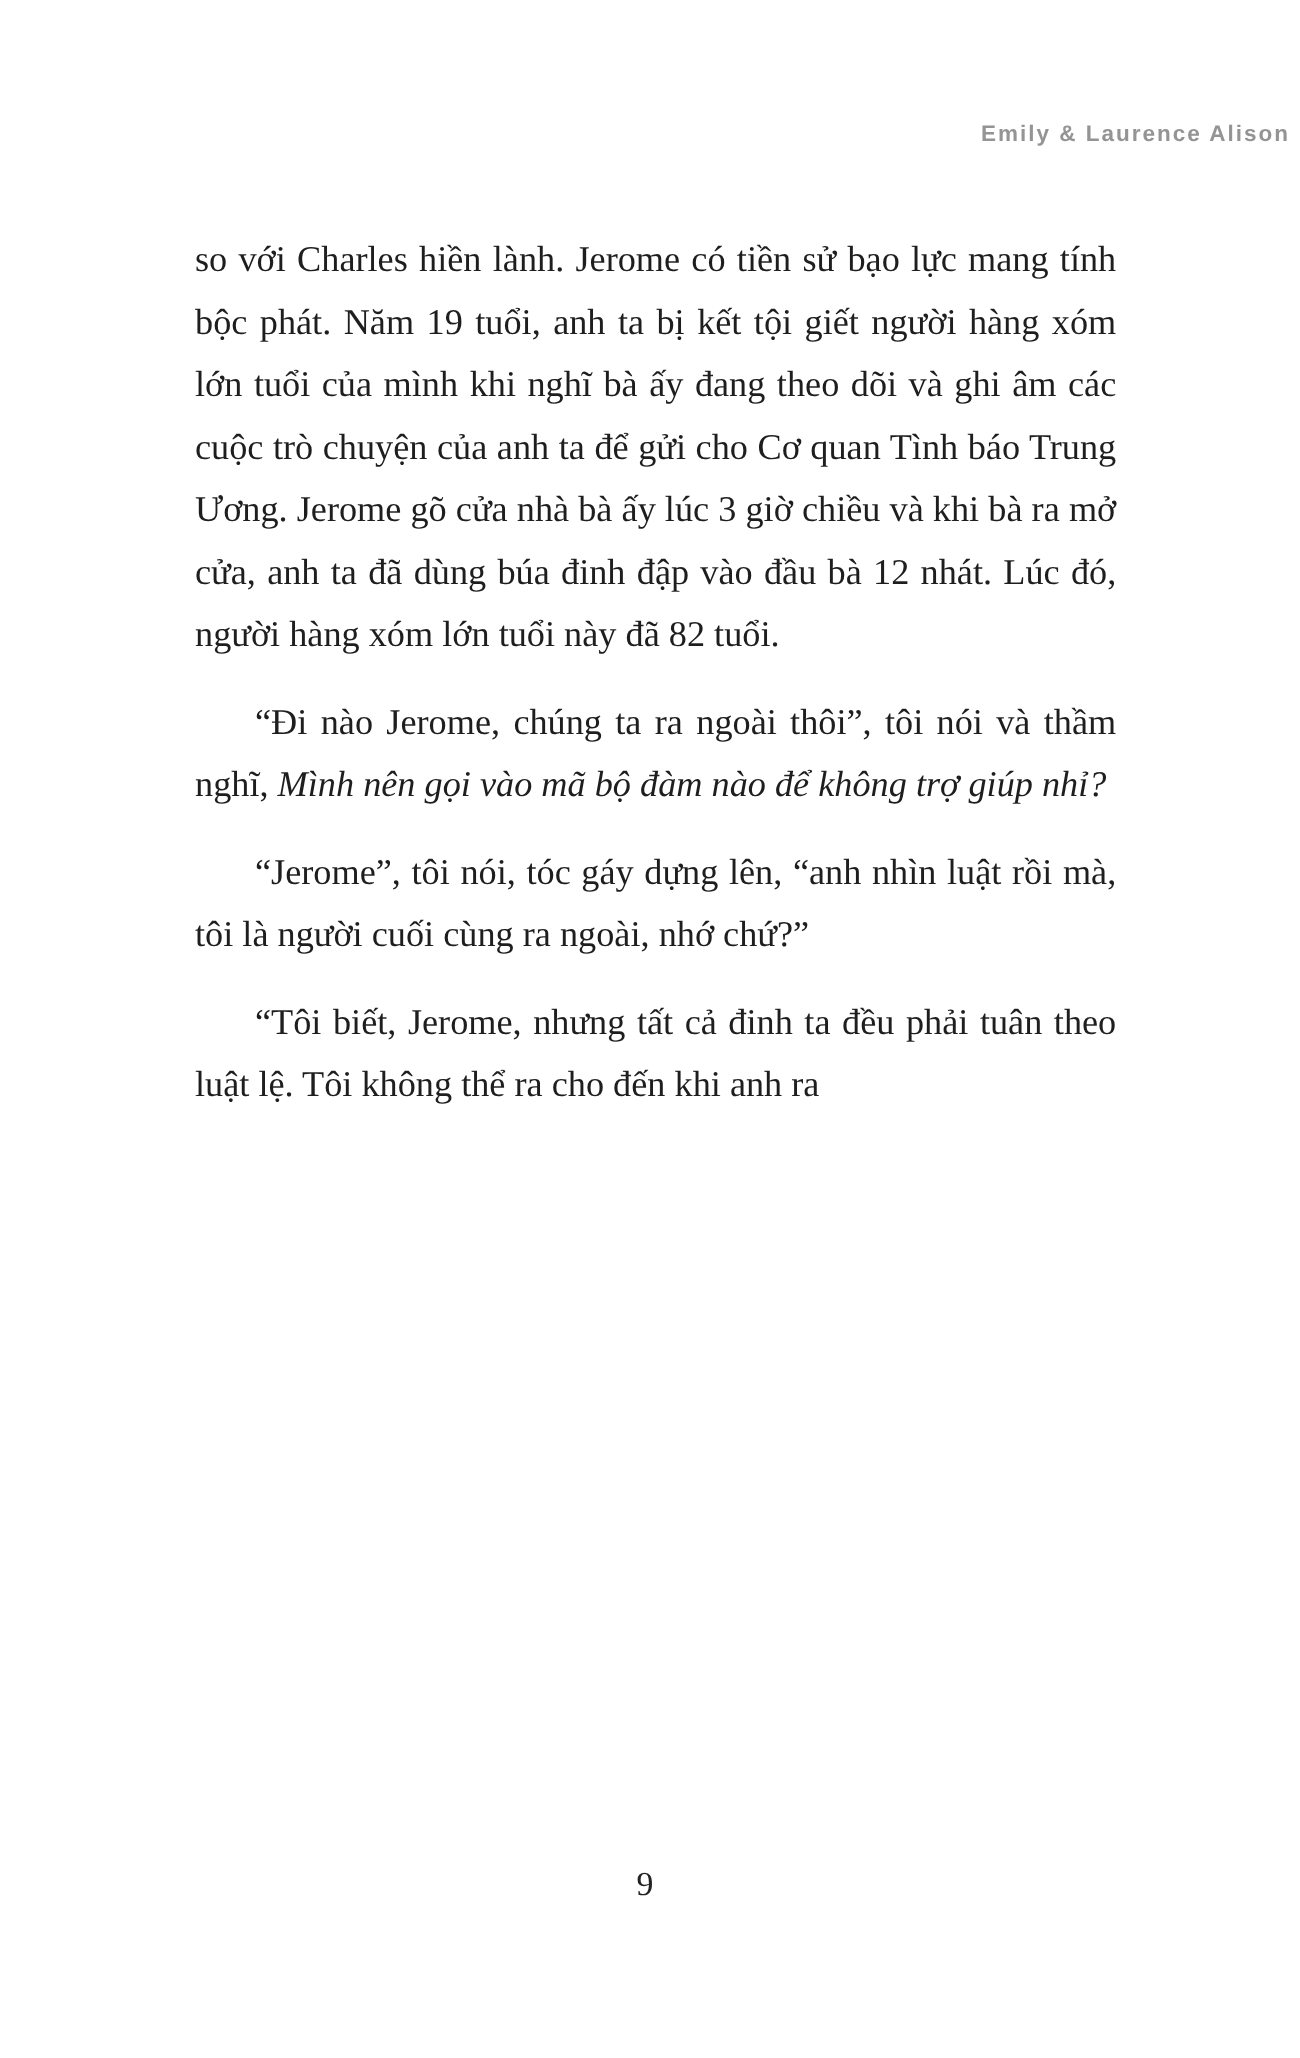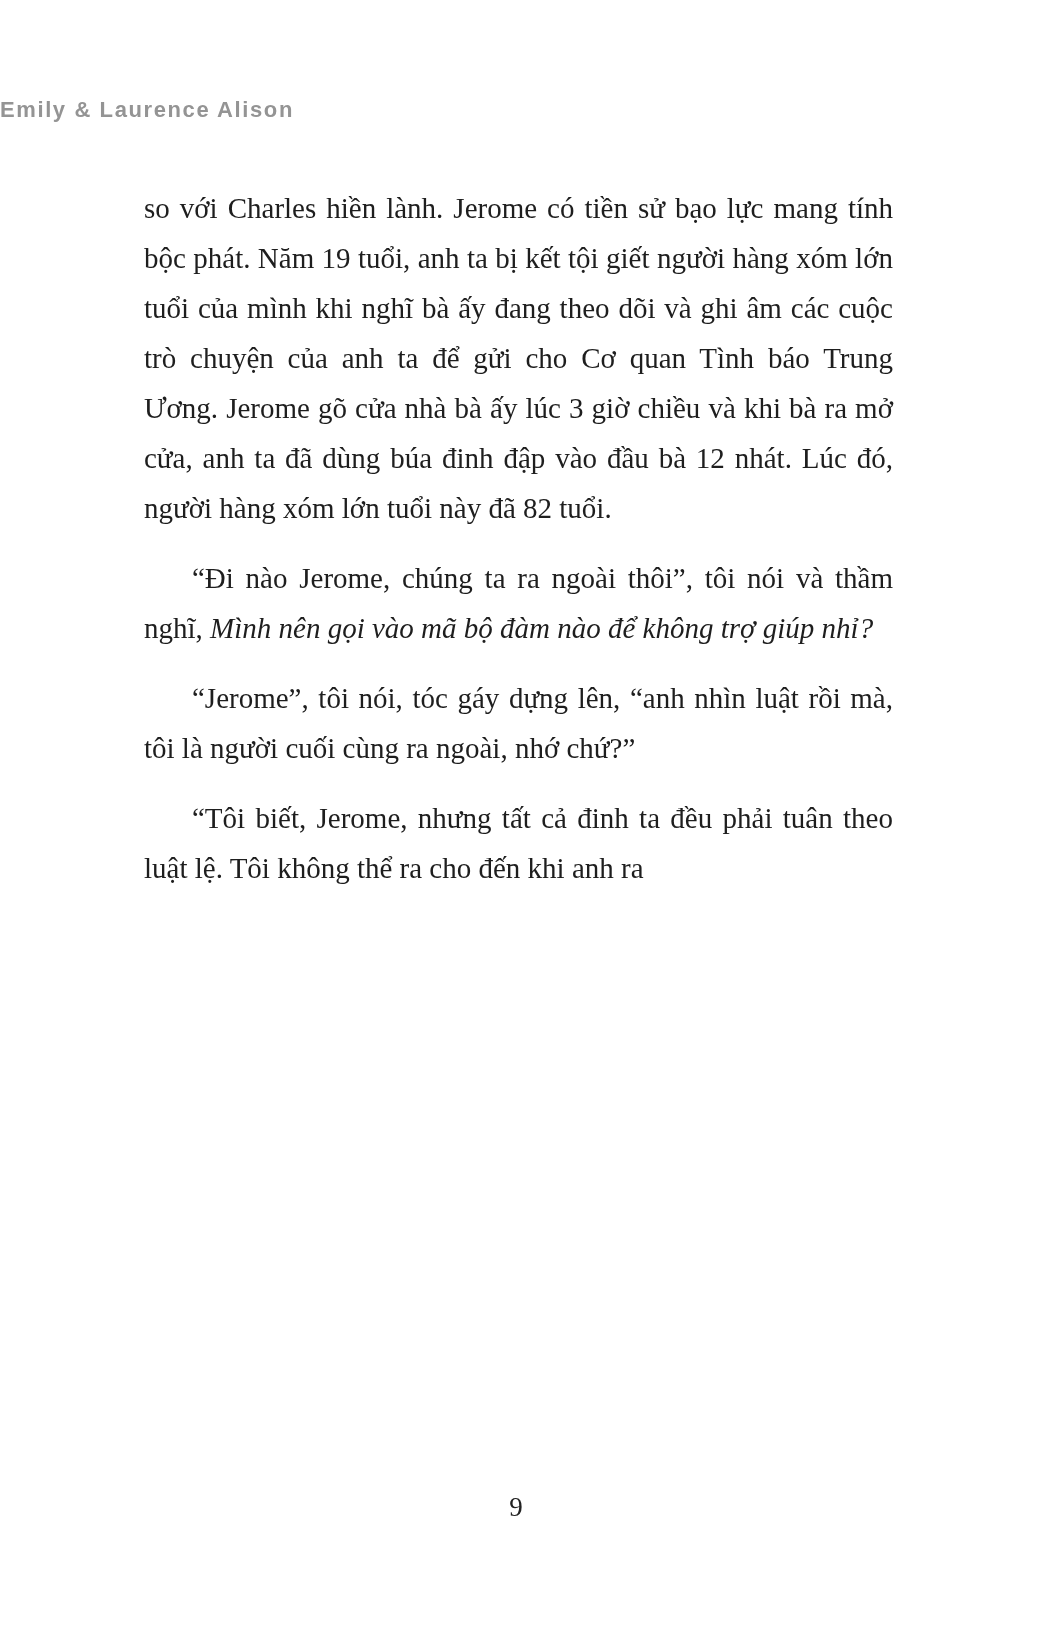--- a/index.html
+++ b/index.html
@@ -17,40 +17,40 @@
   .page {
     position: absolute;
     inset: 0;
     background: #ffffff;
   }
   .running-header {
     position: absolute;
     top: 97px;
     left: 0;
     width: 1032px;
-    text-align: left;
+    text-align: right;
     font-family: "Liberation Sans", "DejaVu Sans", sans-serif;
     font-weight: 700;
-    font-size: 22px;
+    font-size: 18px;
     letter-spacing: 1.6px;
     color: #949494;
   }
   .text-block {
     position: absolute;
     top: 183px;
     left: 140px;
     width: 753px;
     font-size: 29px;
     line-height: 50px;
     color: #1e1e1e;
     text-align: justify;
     text-justify: inter-word;
   }
   .text-block p {
-    margin: 0 0 20px 4px;
+    margin: 0 0 20px 16px;
     padding: 0;
   }
   .text-block p.indent {
     text-indent: 48px;
   }
   .run-italic {
     font-style: italic;
   }
   .page-number {
     position: absolute;

